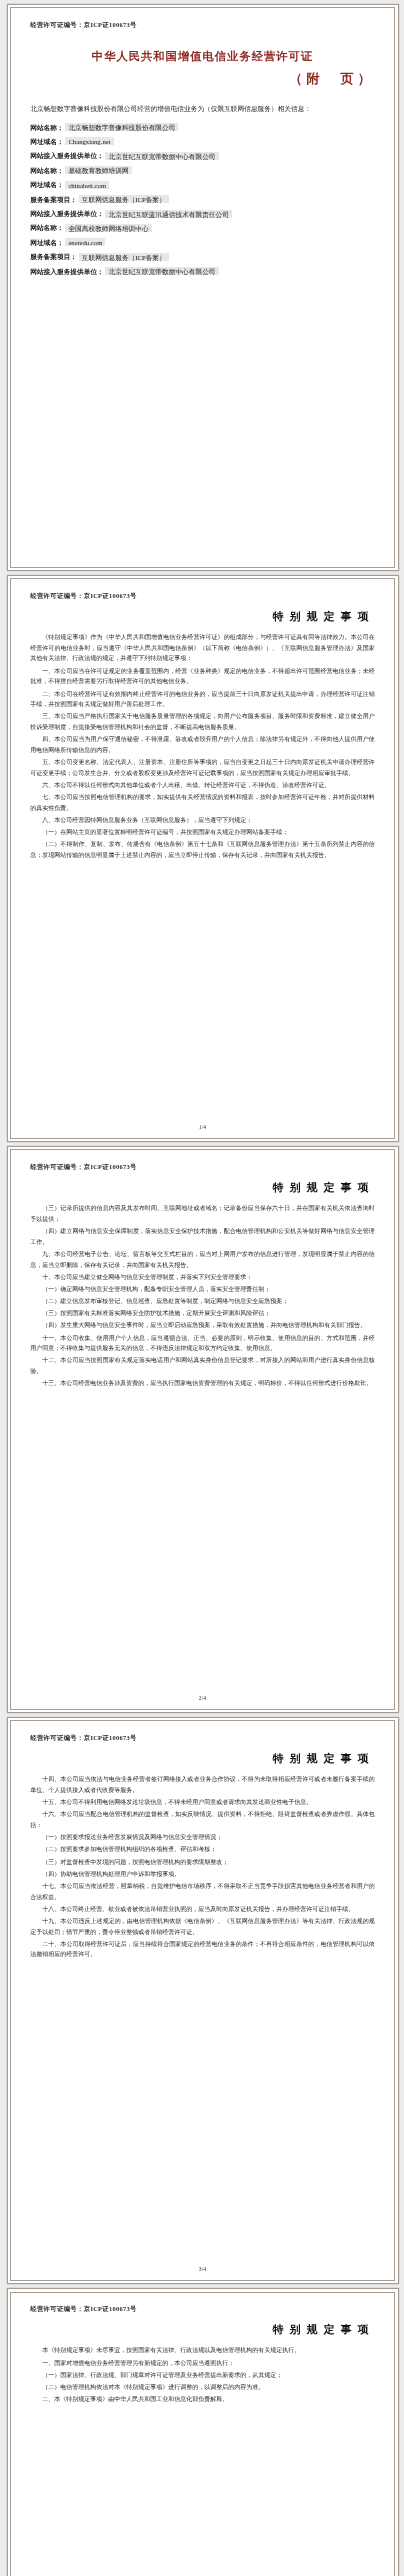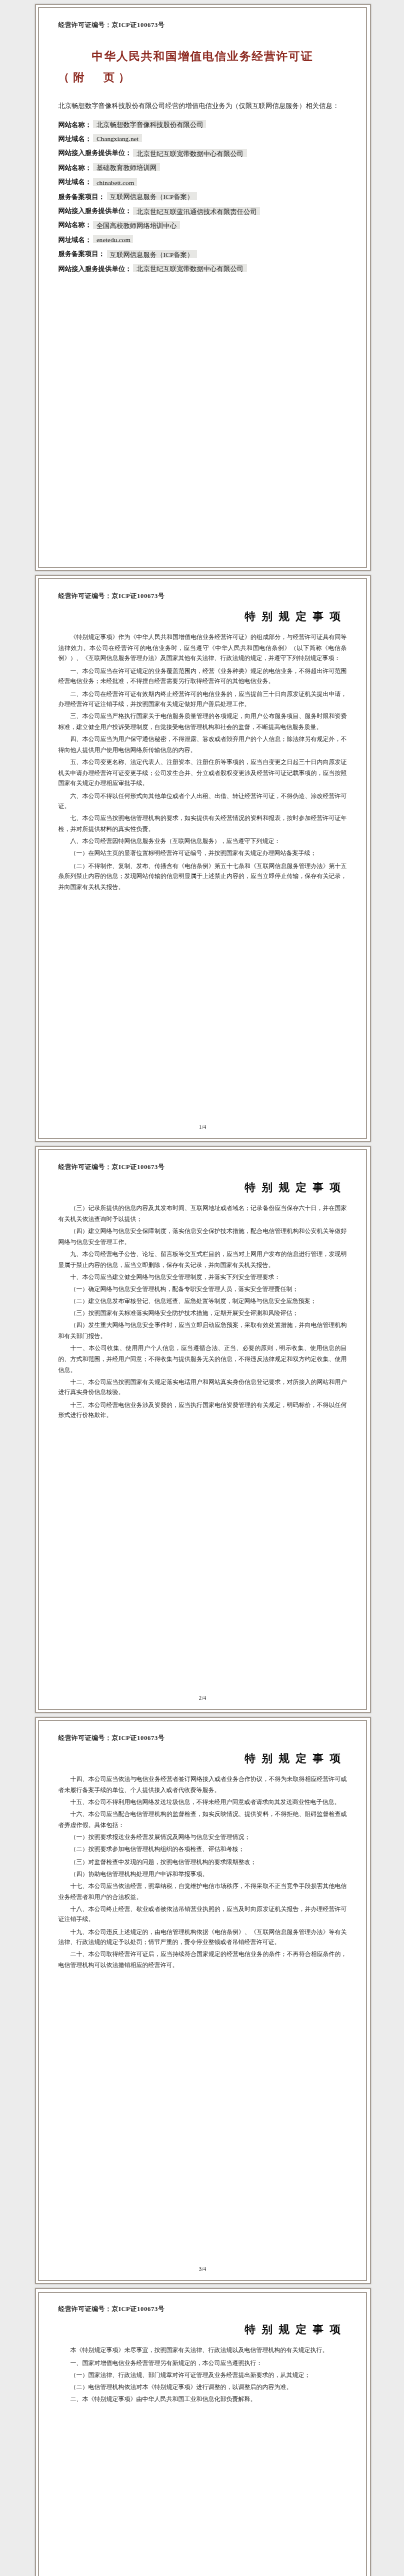--- a/index.html
+++ b/index.html
@@ -3,21 +3,21 @@
 <meta charset="utf-8">
 <style>
   html,body{margin:0;padding:0;}
   body{
     background:#ececec;
     font-family:"Liberation Serif","DejaVu Serif",serif;
     color:#1a1a1a;
     width:405px;
   }
   .sheet{
-    width:336px;
+    width:392px;
     height:567px;
     margin:4.1px auto;
     background:#ffffff;
     box-sizing:border-box;
     box-shadow:0 0 1.5px rgba(0,0,0,.25);
   }
   .frame{
     height:100%;
     box-sizing:border-box;
     border:0.5px solid #a59c93;
@@ -42,23 +42,23 @@
   .doc-title{
     color:#8d2a21;
     font-size:11.3px;
     font-weight:bold;
     text-align:center;
     letter-spacing:1px;
     margin-top:14.4px;
   }
   .doc-subtitle{
     color:#8d2a21;
-    font-size:11px;
-    font-weight:bold;
-    text-align:left;
+    font-size:13px;
+    font-weight:bold;
+    text-align:right;
     letter-spacing:4.1px;
     margin:6.2px 0 14.4px;
   }
   .intro{
     font-size:6.7px;
     line-height:1.9;
     margin:0 0 4.1px;
   }
   .rows{margin-top:1px;}
   .row{

